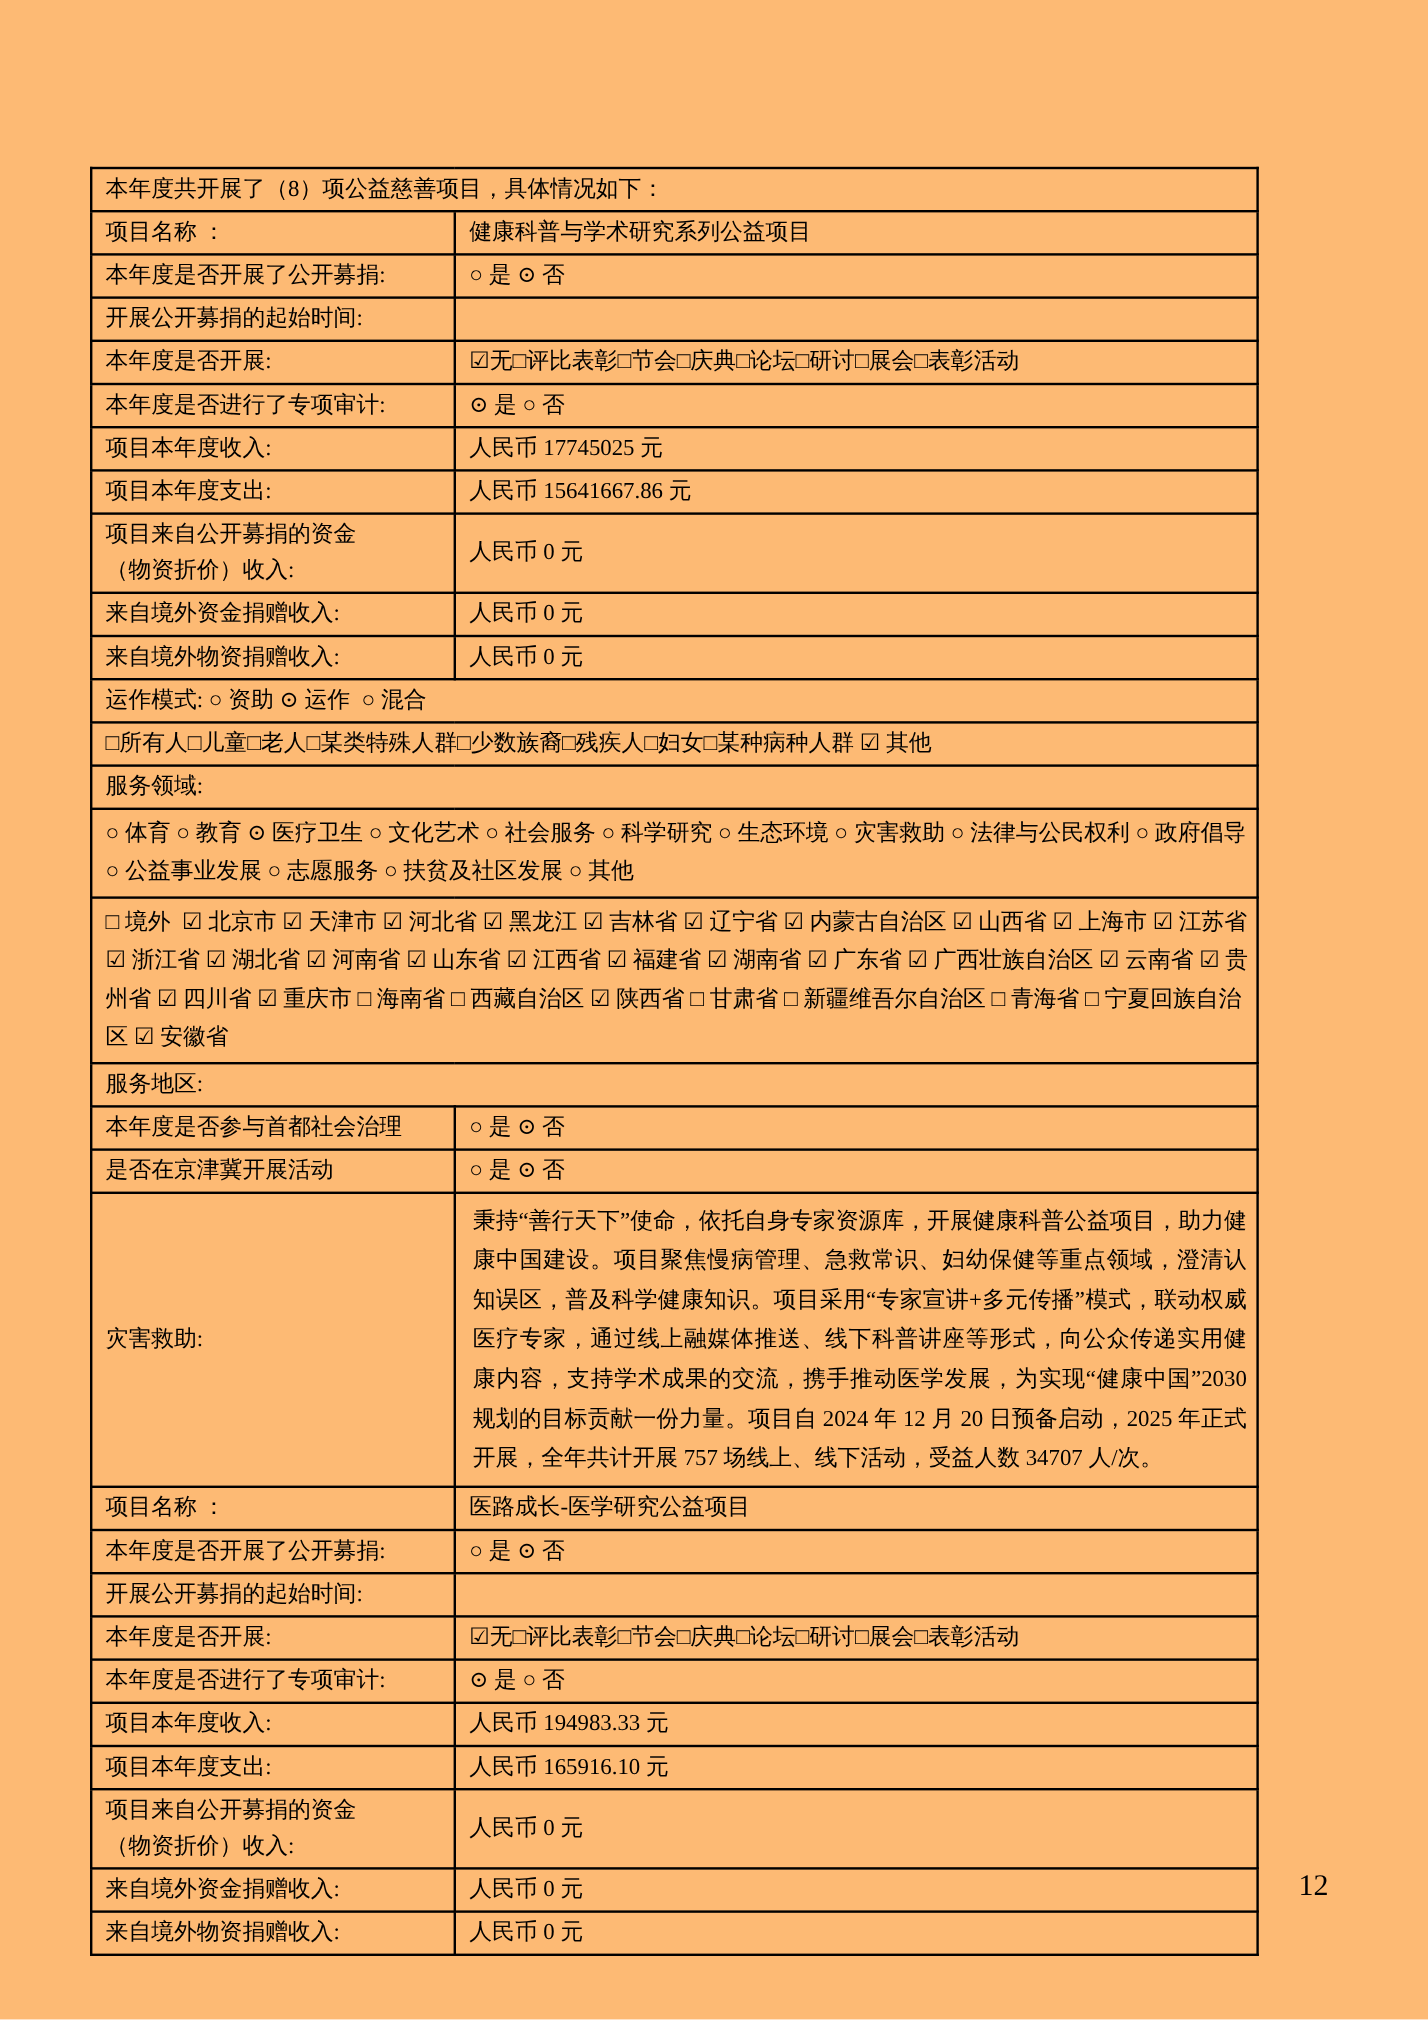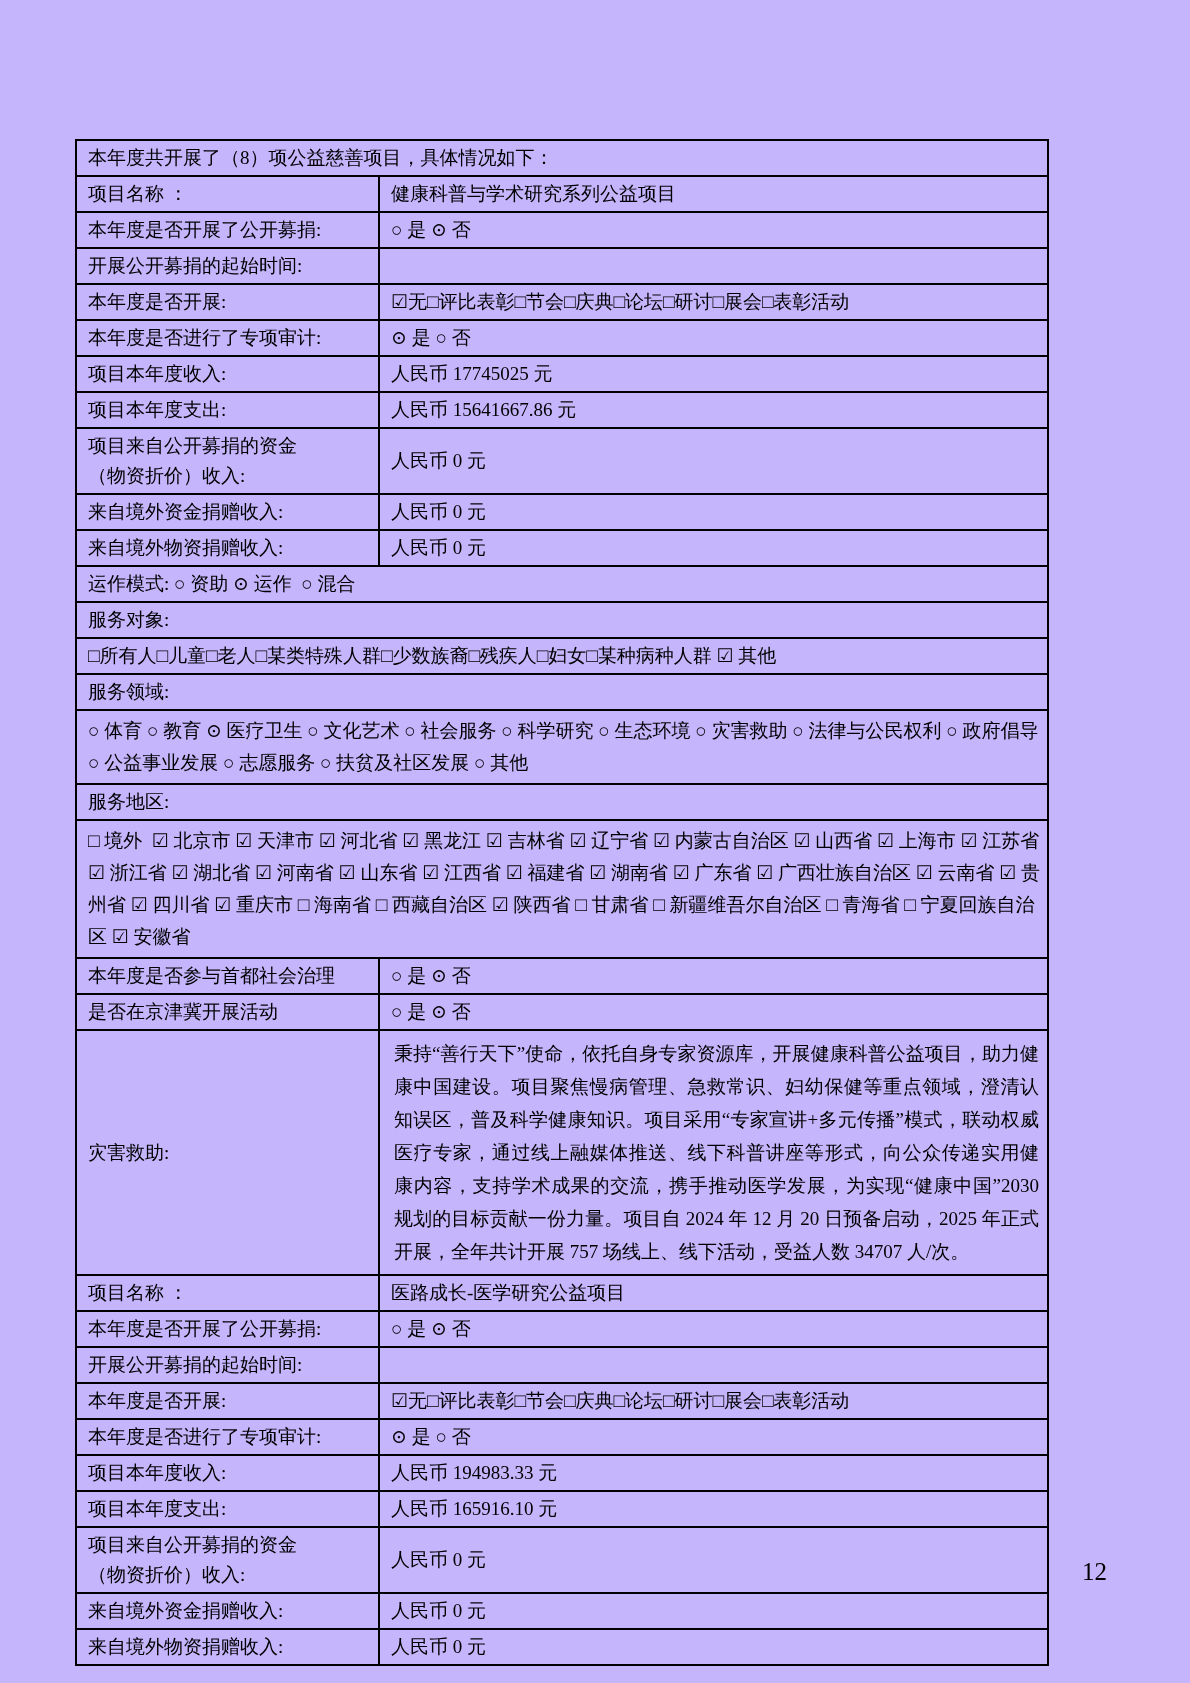--- a/index.html
+++ b/index.html
@@ -2,21 +2,21 @@
 <html><head>
 <meta charset="utf-8">
 <style>
   html,body{margin:0;padding:0;background:#ffffff;}
   body{
     width:1190px;height:1683px;position:relative;
     font-family:"Liberation Serif","DejaVu Serif",serif;
     color:#000;
     -webkit-font-smoothing:antialiased;
   }
-  .sheet{position:absolute;inset:0;background:#c4b5fd;}
+  .sheet{position:absolute;inset:0;background:#fdba74;}
   table.report{
     position:absolute;left:75px;top:139px;width:972px;
     border-collapse:collapse;table-layout:fixed;
   }
   td{
     border:2px solid #000;
     font-size:19px;line-height:30px;
     padding:2px 6px 2px 11px;
     vertical-align:middle;
     white-space:pre-wrap;
@@ -88,36 +88,33 @@
           <td class="val">人民币 0 元</td>
         </tr>
         <tr>
           <td class="lbl">来自境外物资捐赠收入:</td>
           <td class="val">人民币 0 元</td>
         </tr>
         <tr>
           <td colspan="2" class="span">运作模式: ○ 资助 ⊙ 运作  ○ 混合</td>
         </tr>
         <tr>
-          <td colspan="2" class="span">服务对象:</td>
-        </tr>
-        <tr>
           <td colspan="2" class="span">□所有人□儿童□老人□某类特殊人群□少数族裔□残疾人□妇女□某种病种人群 ☑ 其他</td>
         </tr>
         <tr>
           <td colspan="2" class="span">服务领域:</td>
         </tr>
         <tr>
           <td colspan="2" class="span opts">○ 体育 ○ 教育 ⊙ 医疗卫生 ○ 文化艺术 ○ 社会服务 ○ 科学研究 ○ 生态环境 ○ 灾害救助 ○ 法律与公民权利 ○ 政府倡导 ○ 公益事业发展 ○ 志愿服务 ○ 扶贫及社区发展 ○ 其他</td>
         </tr>
         <tr>
-          <td colspan="2" class="span">服务地区:</td>
+          <td colspan="2" class="span opts">□ 境外  ☑ 北京市 ☑ 天津市 ☑ 河北省 ☑ 黑龙江 ☑ 吉林省 ☑ 辽宁省 ☑ 内蒙古自治区 ☑ 山西省 ☑ 上海市 ☑ 江苏省 ☑ 浙江省 ☑ 湖北省 ☑ 河南省 ☑ 山东省 ☑ 江西省 ☑ 福建省 ☑ 湖南省 ☑ 广东省 ☑ 广西壮族自治区 ☑ 云南省 ☑ 贵州省 ☑ 四川省 ☑ 重庆市 □ 海南省 □ 西藏自治区 ☑ 陕西省 □ 甘肃省 □ 新疆维吾尔自治区 □ 青海省 □ 宁夏回族自治区 ☑ 安徽省</td>
         </tr>
         <tr>
-          <td colspan="2" class="span opts">□ 境外  ☑ 北京市 ☑ 天津市 ☑ 河北省 ☑ 黑龙江 ☑ 吉林省 ☑ 辽宁省 ☑ 内蒙古自治区 ☑ 山西省 ☑ 上海市 ☑ 江苏省 ☑ 浙江省 ☑ 湖北省 ☑ 河南省 ☑ 山东省 ☑ 江西省 ☑ 福建省 ☑ 湖南省 ☑ 广东省 ☑ 广西壮族自治区 ☑ 云南省 ☑ 贵州省 ☑ 四川省 ☑ 重庆市 □ 海南省 □ 西藏自治区 ☑ 陕西省 □ 甘肃省 □ 新疆维吾尔自治区 □ 青海省 □ 宁夏回族自治区 ☑ 安徽省</td>
+          <td colspan="2" class="span">服务地区:</td>
         </tr>
         <tr>
           <td class="lbl">本年度是否参与首都社会治理</td>
           <td class="val">○ 是 ⊙ 否</td>
         </tr>
         <tr>
           <td class="lbl">是否在京津冀开展活动</td>
           <td class="val">○ 是 ⊙ 否</td>
         </tr>
         <tr>

